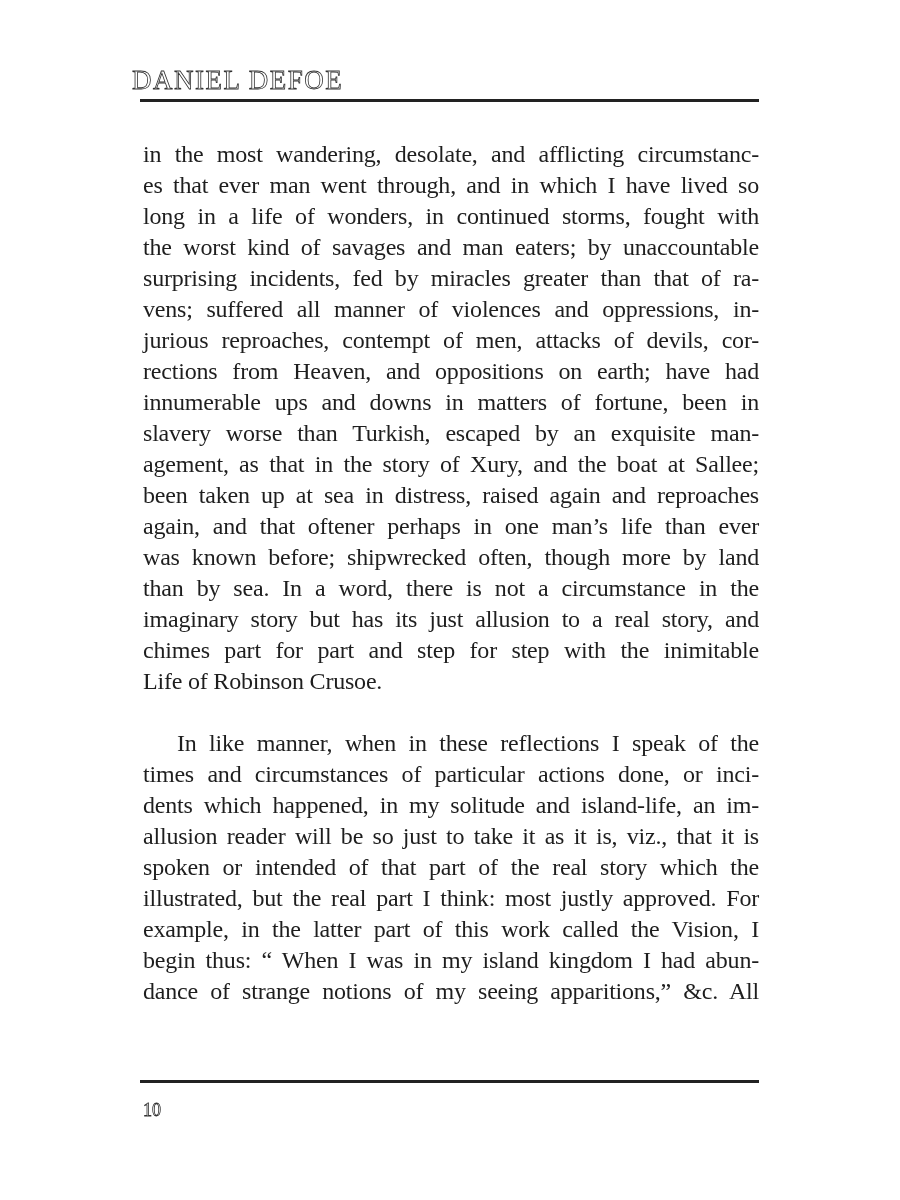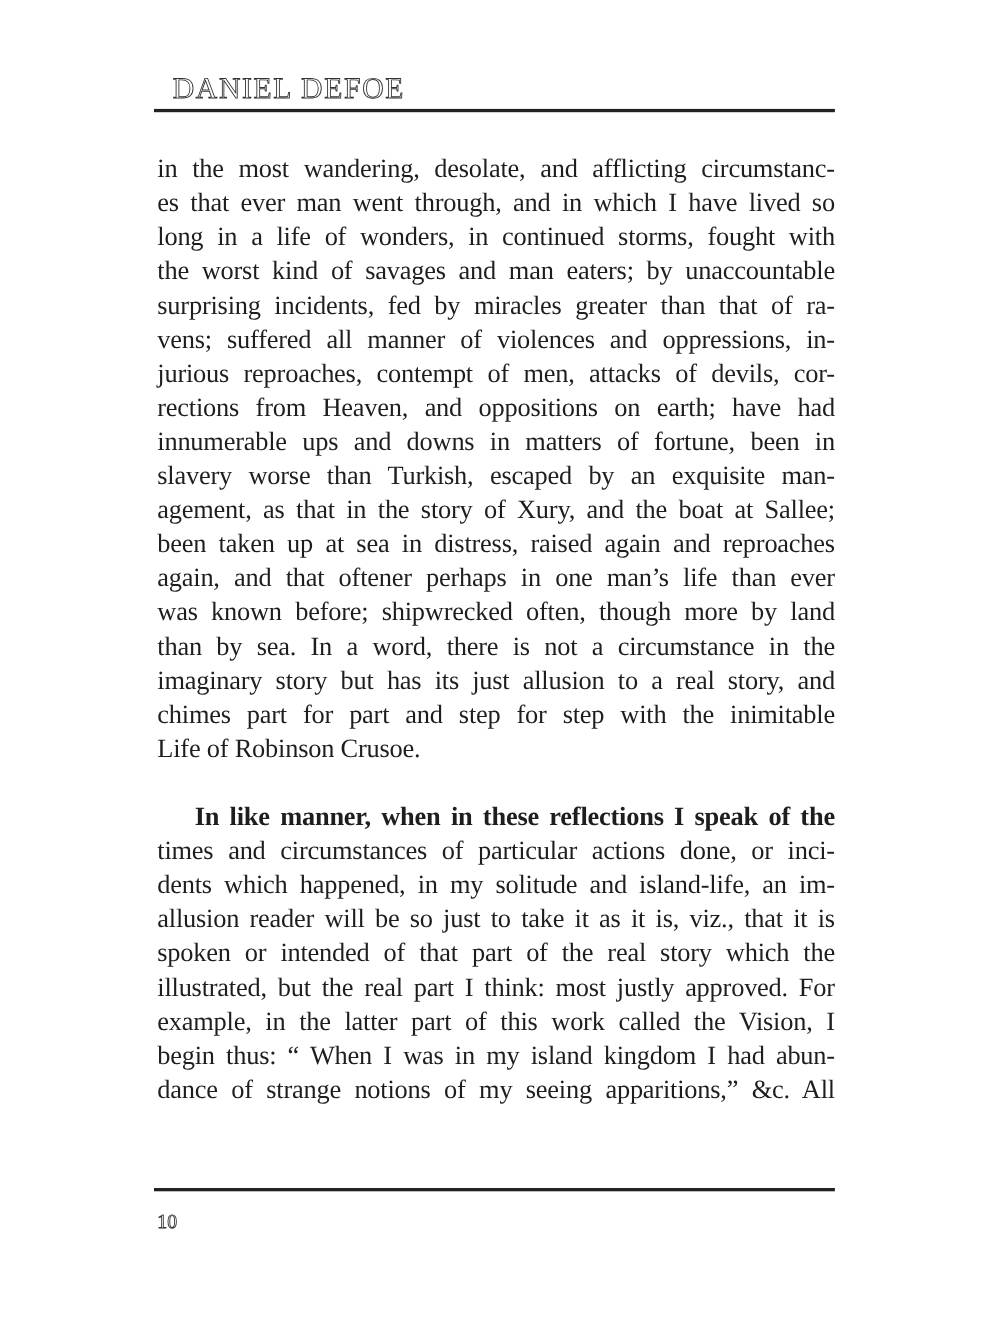--- a/index.html
+++ b/index.html
@@ -10,21 +10,21 @@
     body {
       width: 900px;
       height: 1200px;
       position: relative;
       overflow: hidden;
       font-family: "Liberation Serif", "DejaVu Serif", serif;
       color: #1e1e1e;
     }
     .running-head {
       position: absolute;
-      left: 157px;
+      left: 132px;
       top: 64px;
       font-size: 27px;
       letter-spacing: 1.5px;
       color: #ffffff;
       -webkit-text-stroke: 0.8px #333333;
       font-weight: normal;
       line-height: 32px;
       white-space: nowrap;
     }
     .rule {
@@ -50,21 +50,20 @@
       white-space: nowrap;
       text-align: justify;
       text-align-last: justify;
       letter-spacing: -0.2px;
     }
     .line.last {
       text-align-last: left;
     }
     .line.indent {
       padding-left: 34px;
-      font-weight: bold;
     }
     .para-gap {
       height: 31px;
     }
     .folio {
       position: absolute;
       left: 143px;
       top: 1094px;
       font-size: 18px;
       line-height: 32px;

